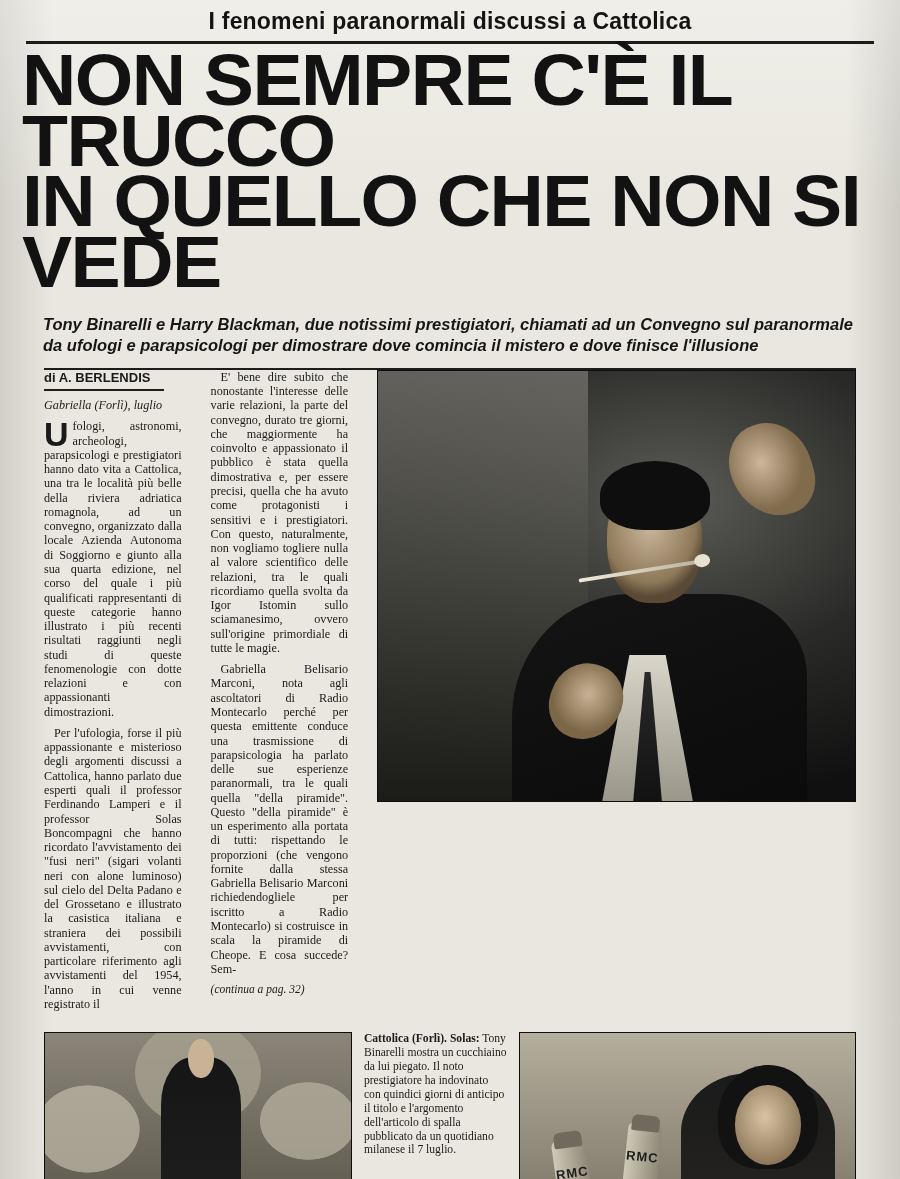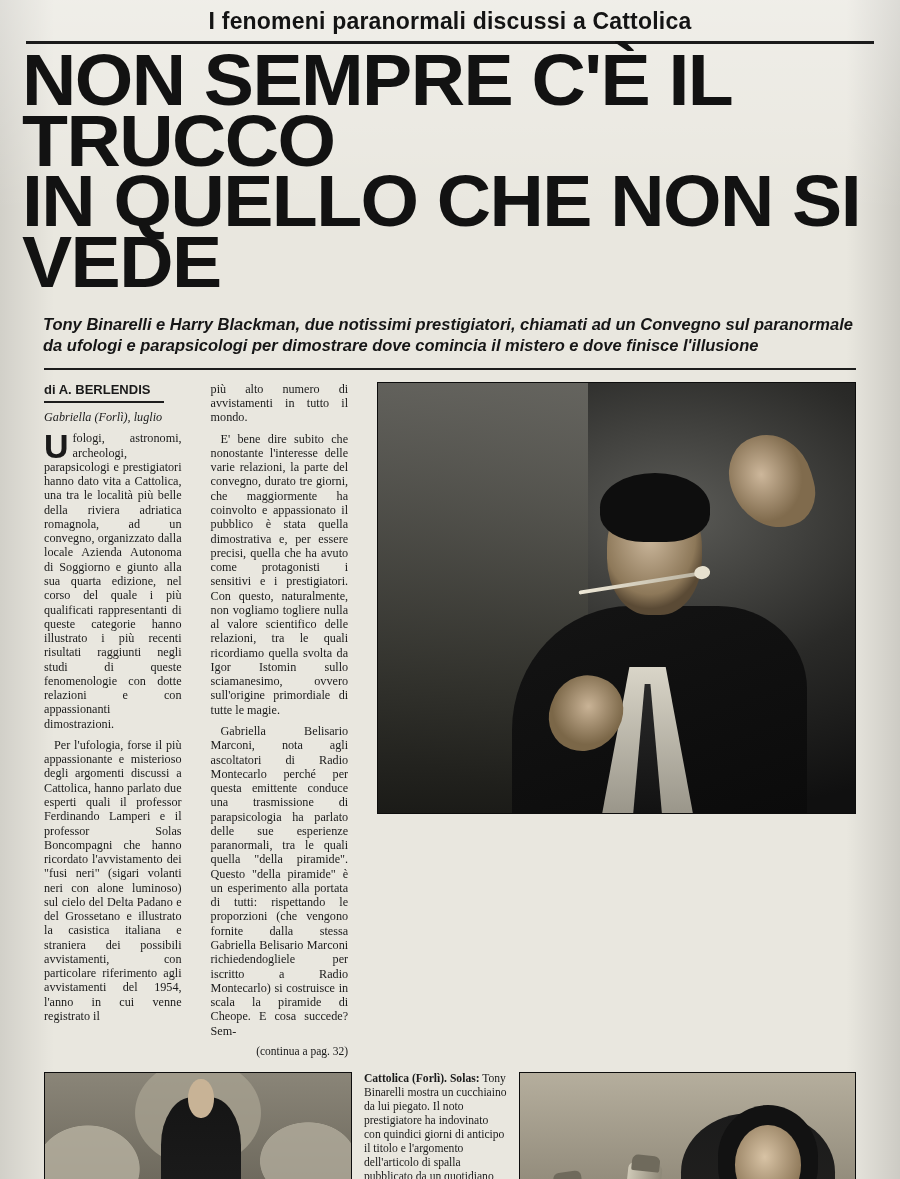--- a/index.html
+++ b/index.html
@@ -50,21 +50,21 @@
     font-weight:bold;
     font-style:italic;
     font-size:16.5px;
     line-height:1.26;
     color:#161616;
   }
   .rule-mid { height:2px; background:#1d1d1d; margin:12px 44px 0 44px; }
 
   .body-area {
     position:relative;
-    margin:12px 44px 0 44px;
+    margin:0 44px 0 44px;
     display:flex;
     gap:29px;
     align-items:flex-start;
   }
   .col {
     width:150px;
     font-size:12.2px;
     line-height:1.17;
     text-align:justify;
     hyphens:auto;
@@ -83,21 +83,22 @@
   .col .dateline { font-style:italic; }
   .dropcap {
     float:left;
     font-family:"Liberation Sans", sans-serif;
     font-weight:bold;
     font-size:34px;
     line-height:26px;
     padding:2px 4px 0 0;
   }
   .cont {
-    text-align:right;
+    font-style:italic;
+    text-align:left;
     font-size:11.5px;
     margin-top:4px;
   }
 
   .photo {
     background:#171717;
     position:relative;
     overflow:hidden;
     border:1px solid #0d0d0d;
   }
@@ -261,21 +262,20 @@
   <div class="body-area">
 
     <div class="col">
       <div class="byline">di A. BERLENDIS</div>
       <p class="first dateline">Gabriella (Forlì), luglio</p>
       <p class="first"><span class="dropcap">U</span><span>fologi, astronomi, archeologi, parapsicologi e prestigiatori hanno dato vita a Cattolica, una tra le località più belle della riviera adriatica romagnola, ad un convegno, organizzato dalla locale Azienda Autonoma di Soggiorno e giunto alla sua quarta edizione, nel corso del quale i più qualificati rappresentanti di queste categorie hanno illustrato i più recenti risultati raggiunti negli studi di queste fenomenologie con dotte relazioni e con appassionanti dimostrazioni.</span></p>
       <p>Per l'ufologia, forse il più appassionante e misterioso degli argomenti discussi a Cattolica, hanno parlato due esperti quali il professor Ferdinando Lamperi e il professor Solas Boncompagni che hanno ricordato l'avvistamento dei "fusi neri" (sigari volanti neri con alone luminoso) sul cielo del Delta Padano e del Grossetano e illustrato la casistica italiana e straniera dei possibili avvistamenti, con particolare riferimento agli avvistamenti del 1954, l'anno in cui venne registrato il</p>
     </div>
 
     <div class="col">
-      <p class="first">più alto numero di avvistamenti in tutto il mondo.</p>
       <p>E' bene dire subito che nonostante l'interesse delle varie relazioni, la parte del convegno, durato tre giorni, che maggiormente ha coinvolto e appassionato il pubblico è stata quella dimostrativa e, per essere precisi, quella che ha avuto come protagonisti i sensitivi e i prestigiatori. Con questo, naturalmente, non vogliamo togliere nulla al valore scientifico delle relazioni, tra le quali ricordiamo quella svolta da Igor Istomin sullo sciamanesimo, ovvero sull'origine primordiale di tutte le magie.</p>
       <p>Gabriella Belisario Marconi, nota agli ascoltatori di Radio Montecarlo perché per questa emittente conduce una trasmissione di parapsicologia ha parlato delle sue esperienze paranormali, tra le quali quella "della piramide". Questo "della piramide" è un esperimento alla portata di tutti: rispettando le proporzioni (che vengono fornite dalla stessa Gabriella Belisario Marconi richiedendogliele per iscritto a Radio Montecarlo) si costruisce in scala la piramide di Cheope. E cosa succede? Sem-</p>
       <div class="cont">(continua a pag. 32)</div>
     </div>
 
     <div class="photo photo-main">
       <div class="pm-bg"></div>
       <div class="pm-wall"></div>
       <div class="pm-suit"></div>
       <div class="pm-shirt"></div>
@@ -293,21 +293,21 @@
     <div class="photo photo-left">
       <div class="pl-bg"></div>
       <div class="pl-rocks"></div>
       <div class="pl-figure"></div>
 
     </div>
 
     <div class="caption-col">
       <p class="cap">
         <b>Cattolica (Forlì). Solas:</b>
-        <span>Tony Binarelli mostra un cucchiaino da lui piegato. Il noto prestigiatore ha indovinato con quindici giorni di anticipo il titolo e l'argomento dell'articolo di spalla pubblicato da un quotidiano milanese il 3 luglio.</span>
+        <span>Tony Binarelli mostra un cucchiaino da lui piegato. Il noto prestigiatore ha indovinato con quindici giorni di anticipo il titolo e l'argomento dell'articolo di spalla pubblicato da un quotidiano milanese il 7 luglio.</span>
       </p>
 
     </div>
 
     <div class="photo photo-right">
       <div class="pr-bg"></div>
       <div class="pr-woman"></div>
       <div class="pr-hair"></div>
       <div class="pr-face"></div>
       <div class="mic m1">

